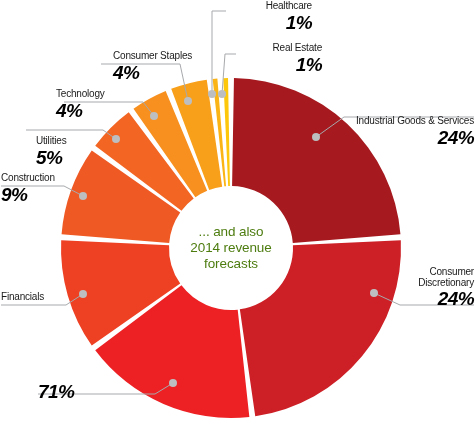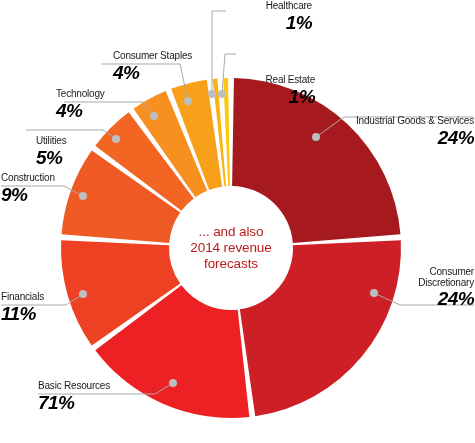--- a/index.html
+++ b/index.html
@@ -37,21 +37,21 @@
   .center-caption {
     position: absolute;
     left: 231px;
     top: 248px;
     transform: translate(-50%, -50%);
     width: 120px;
     text-align: center;
     font-family: "Liberation Sans", sans-serif;
     font-size: 13.5px;
     line-height: 16px;
-    color: #b91c1c;
+    color: #4d7c0f;
     letter-spacing: -0.1px;
     pointer-events: none;
   }
   .center-caption div { white-space: nowrap; }
 
   
   .callout {
     position: absolute;
     font-family: "Liberation Sans", sans-serif;
     line-height: 1.06;
@@ -141,27 +141,25 @@
     <div class="cat">Industrial Goods &amp; Services</div>
     <div class="pct">24%</div>
   </div>
 
   <div class="callout align-right" style="right:1px; top:267px; width:96px;">
     <div class="cat wrap">Consumer Discretionary</div>
     <div class="pct">24%</div>
   </div>
 
   <div class="callout align-left" style="left:38px; top:381px;">
-    <div class="cat">Basic Resources</div>
     <div class="pct">71%</div>
   </div>
 
   <div class="callout align-left" style="left:1px; top:292px;">
     <div class="cat">Financials</div>
-    <div class="pct">11%</div>
   </div>
 
   <div class="callout align-left" style="left:1px; top:173px;">
     <div class="cat">Construction</div>
     <div class="pct">9%</div>
   </div>
 
   <div class="callout align-left" style="left:36px; top:117px;margin-top:19px;">
     <div class="cat">Utilities</div>
     <div class="pct">5%</div>
@@ -175,18 +173,18 @@
   <div class="callout align-left" style="left:113px; top:51px;">
     <div class="cat">Consumer Staples</div>
     <div class="pct">4%</div>
   </div>
 
   <div class="callout align-right" style="left:226px; top:1px; width:86px;">
     <div class="cat">Healthcare</div>
     <div class="pct">1%</div>
   </div>
 
-  <div class="callout align-right" style="left:229px; top:43px; width:86px;margin-top:32px;">
+  <div class="callout align-right" style="left:236px; top:43px; width:86px;">
     <div class="cat">Real Estate</div>
     <div class="pct">1%</div>
   </div>
 
 </div>
 
 </body></html>

